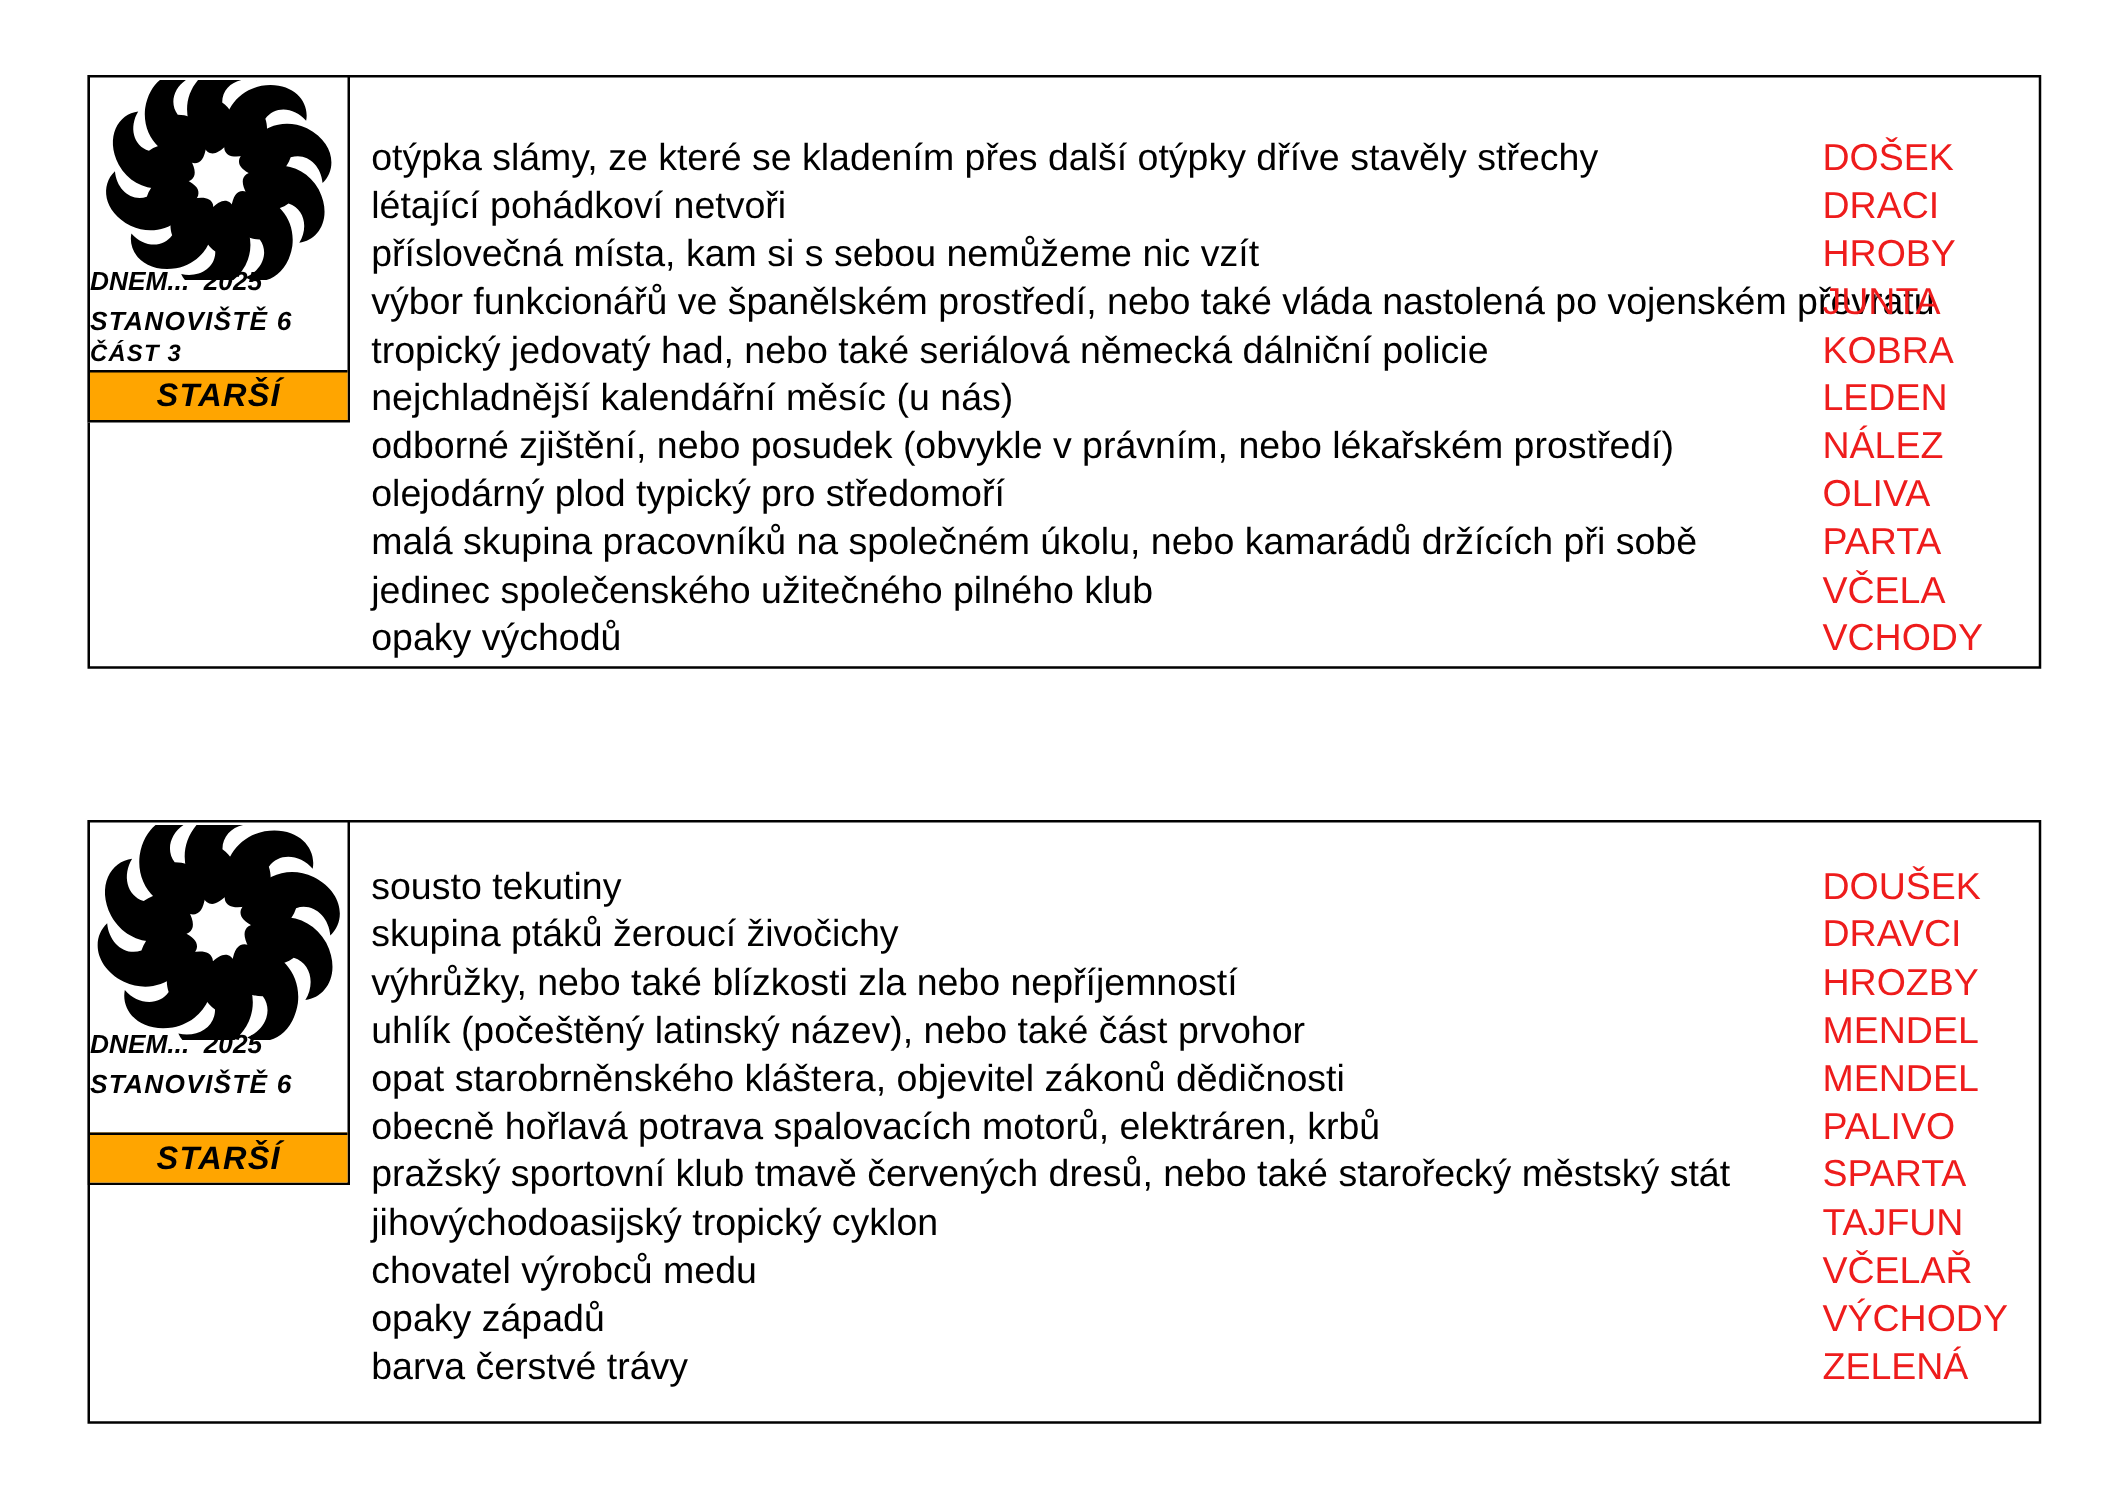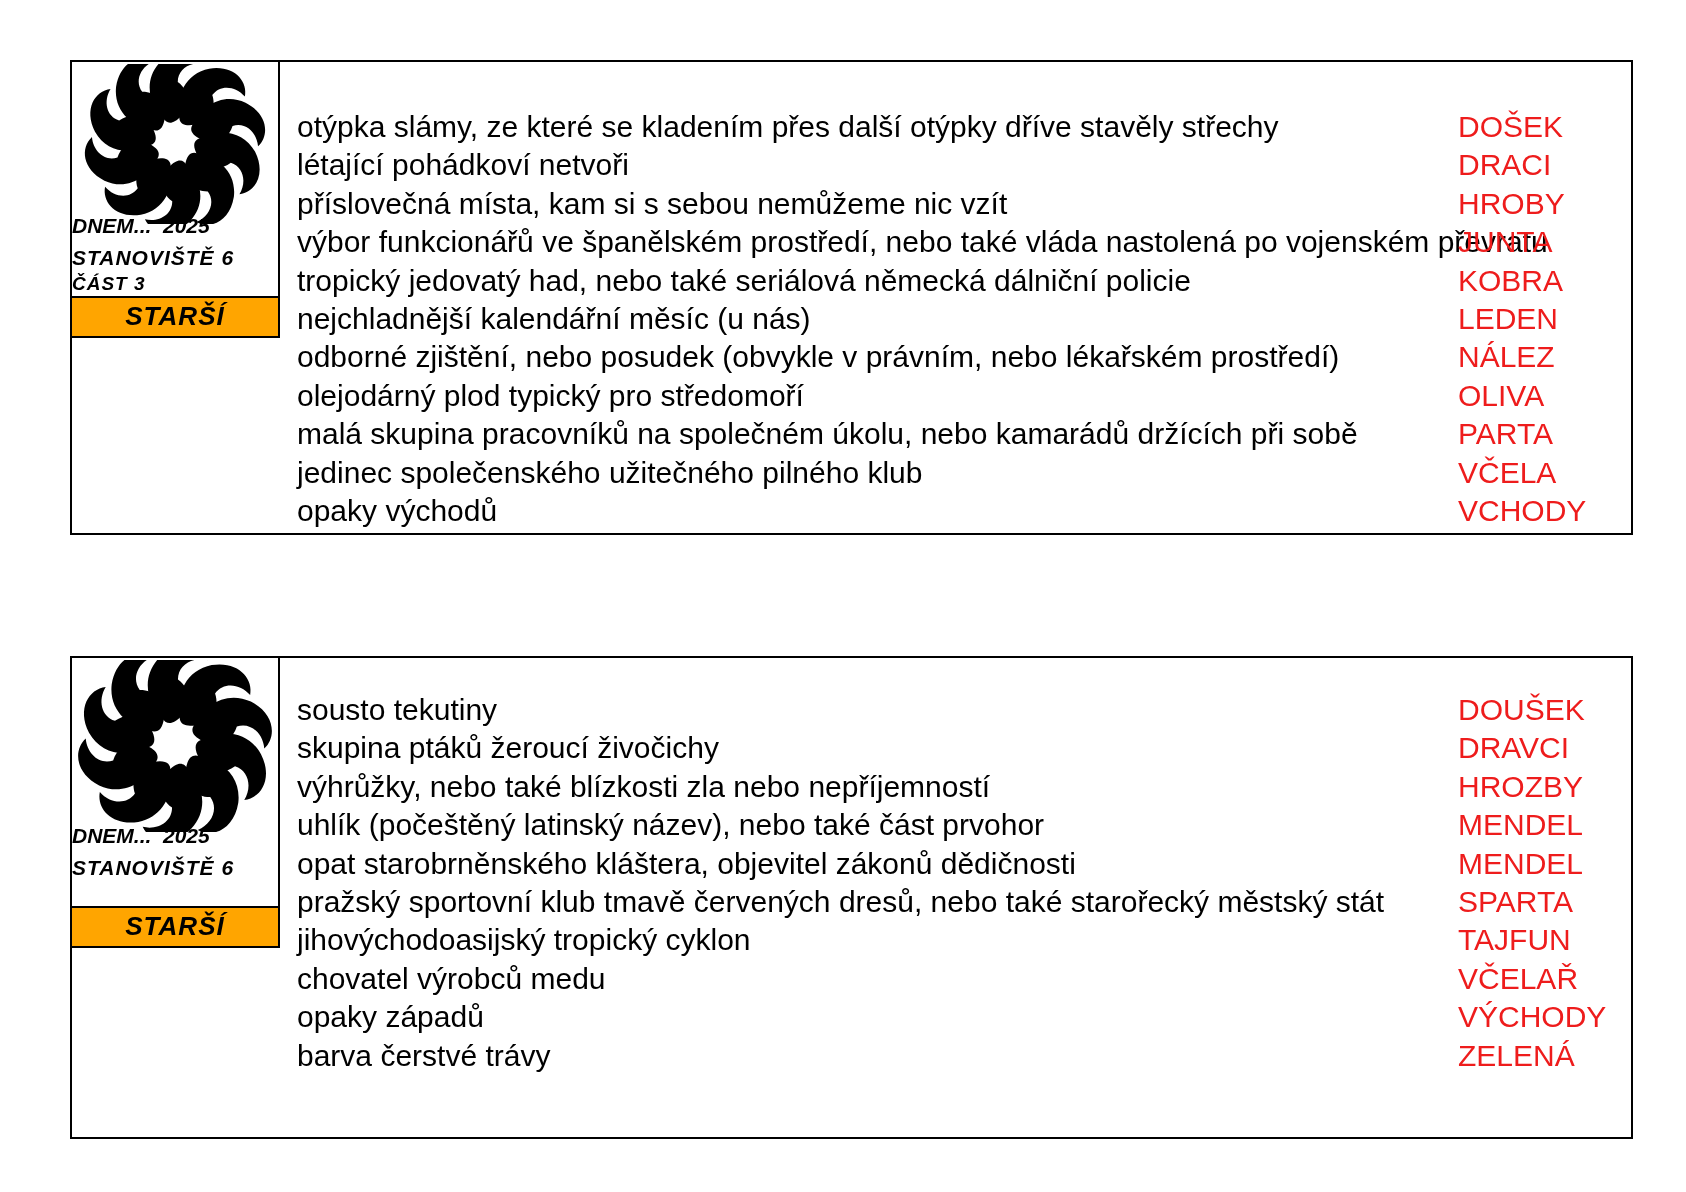--- a/index.html
+++ b/index.html
@@ -177,20 +177,24 @@
       </div>
       <div class="row">
         <span class="clue">uhlík (počeštěný latinský název), nebo také část prvohor</span>
         <span class="answer">MENDEL</span>
       </div>
       <div class="row">
         <span class="clue">opat starobrněnského kláštera, objevitel zákonů dědičnosti</span>
         <span class="answer">MENDEL</span>
       </div>
       <div class="row">
+        <span class="clue">obecně hořlavá potrava spalovacích motorů, elektráren, krbů</span>
+        <span class="answer">PALIVO</span>
+      </div>
+      <div class="row">
         <span class="clue">pražský sportovní klub tmavě červených dresů, nebo také starořecký městský stát</span>
         <span class="answer">SPARTA</span>
       </div>
       <div class="row">
         <span class="clue">jihovýchodoasijský tropický cyklon</span>
         <span class="answer">TAJFUN</span>
       </div>
       <div class="row">
         <span class="clue">chovatel výrobců medu</span>
         <span class="answer">VČELAŘ</span>

